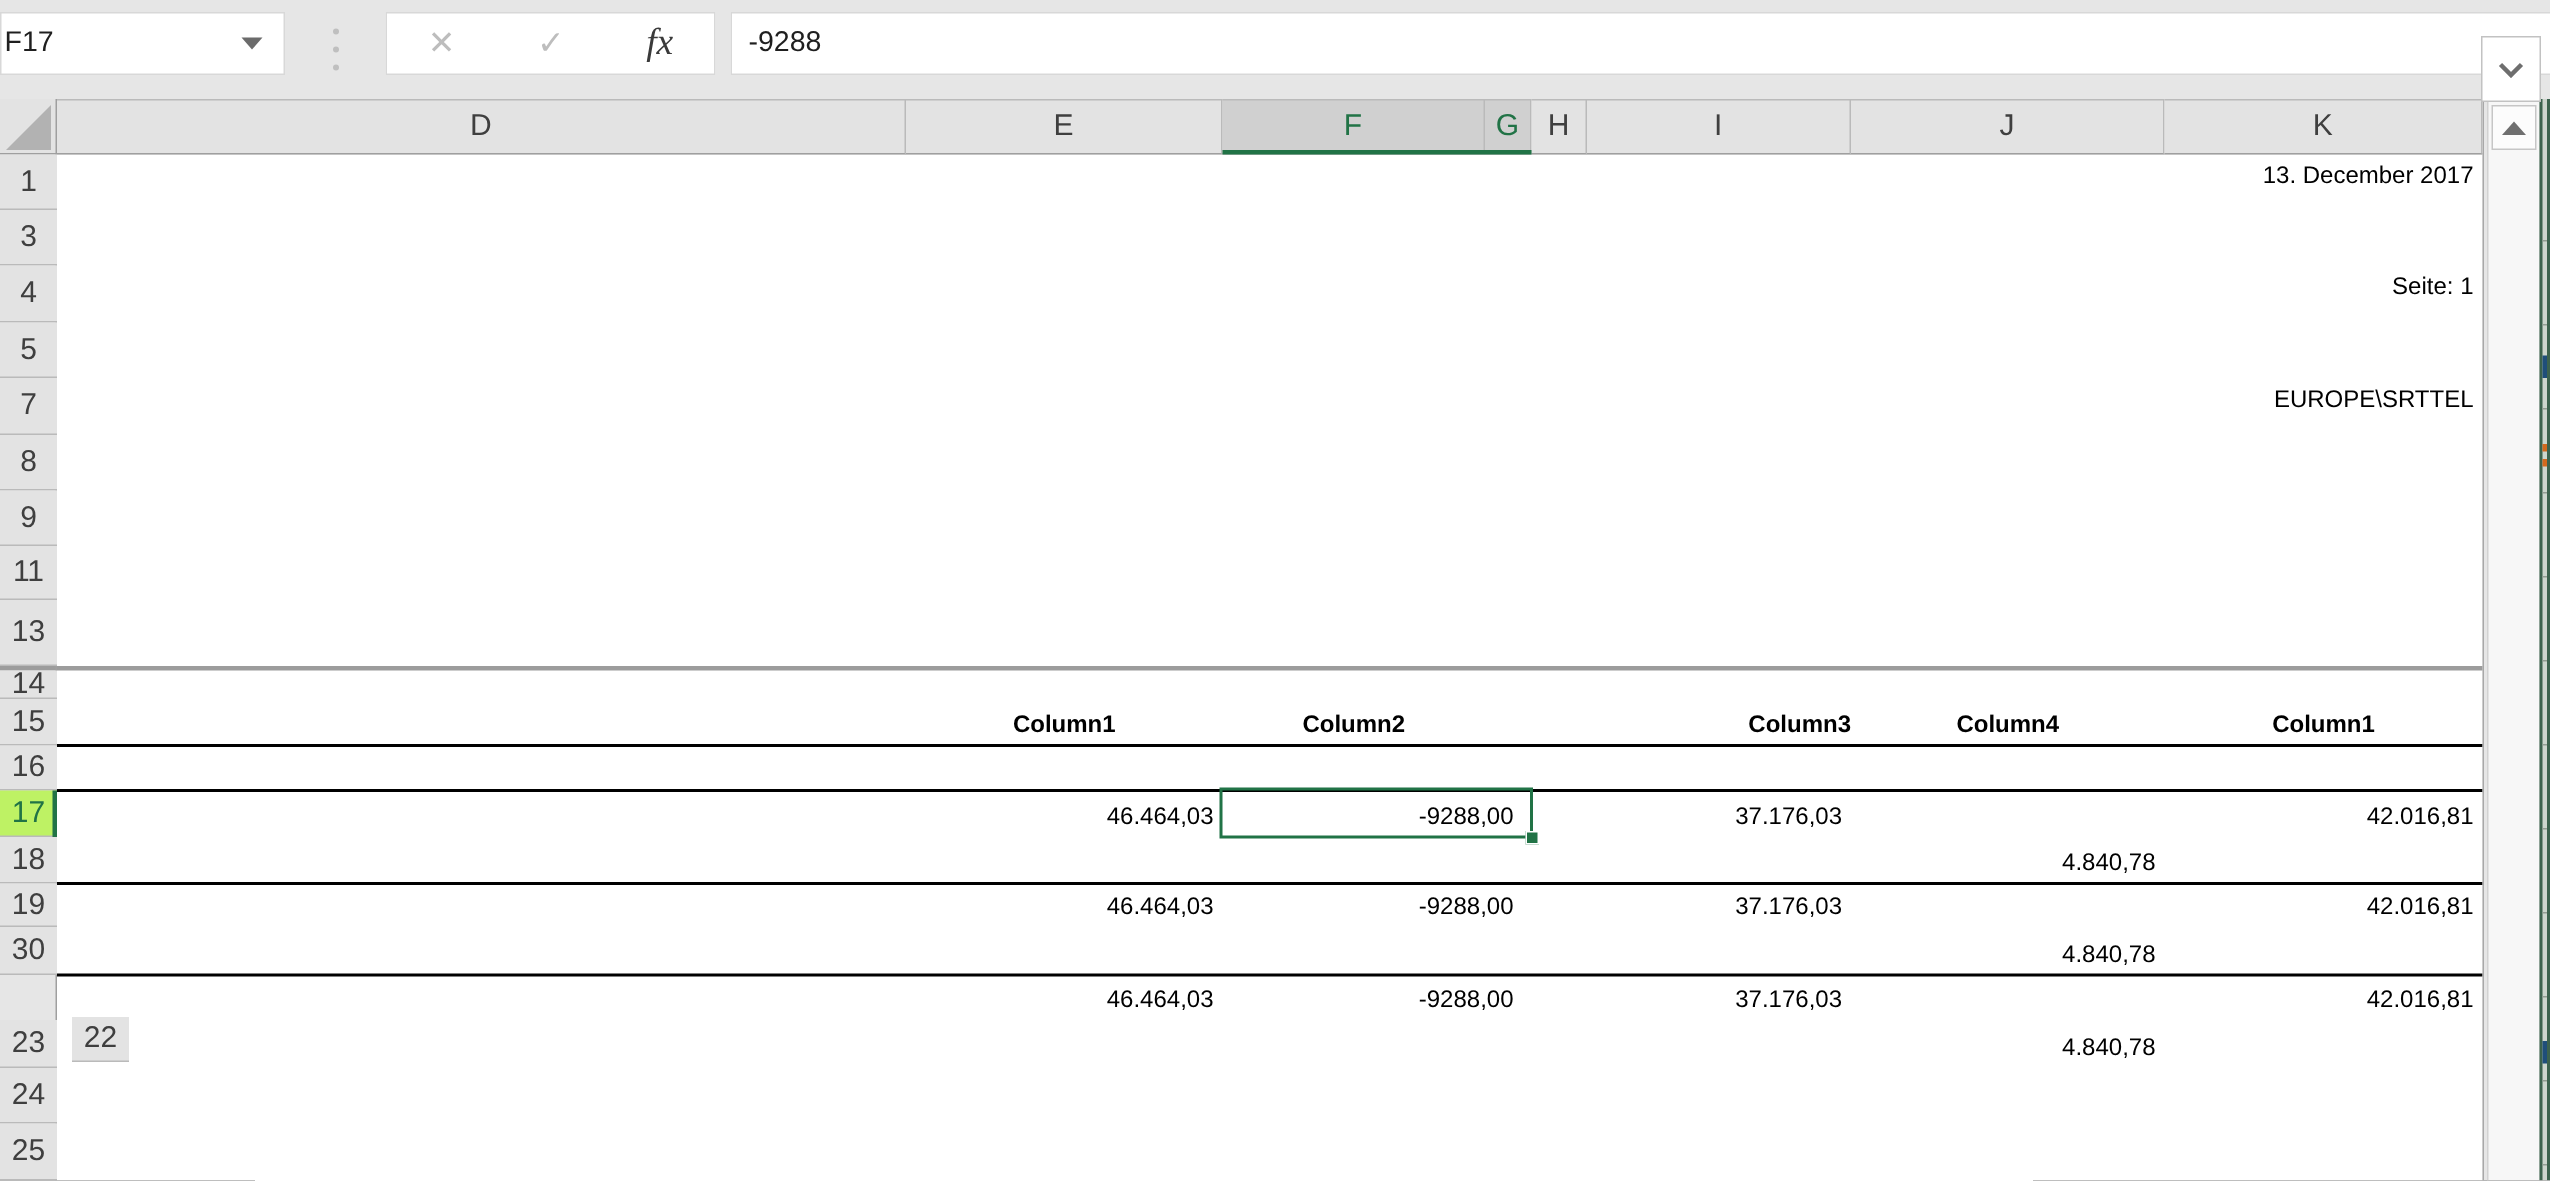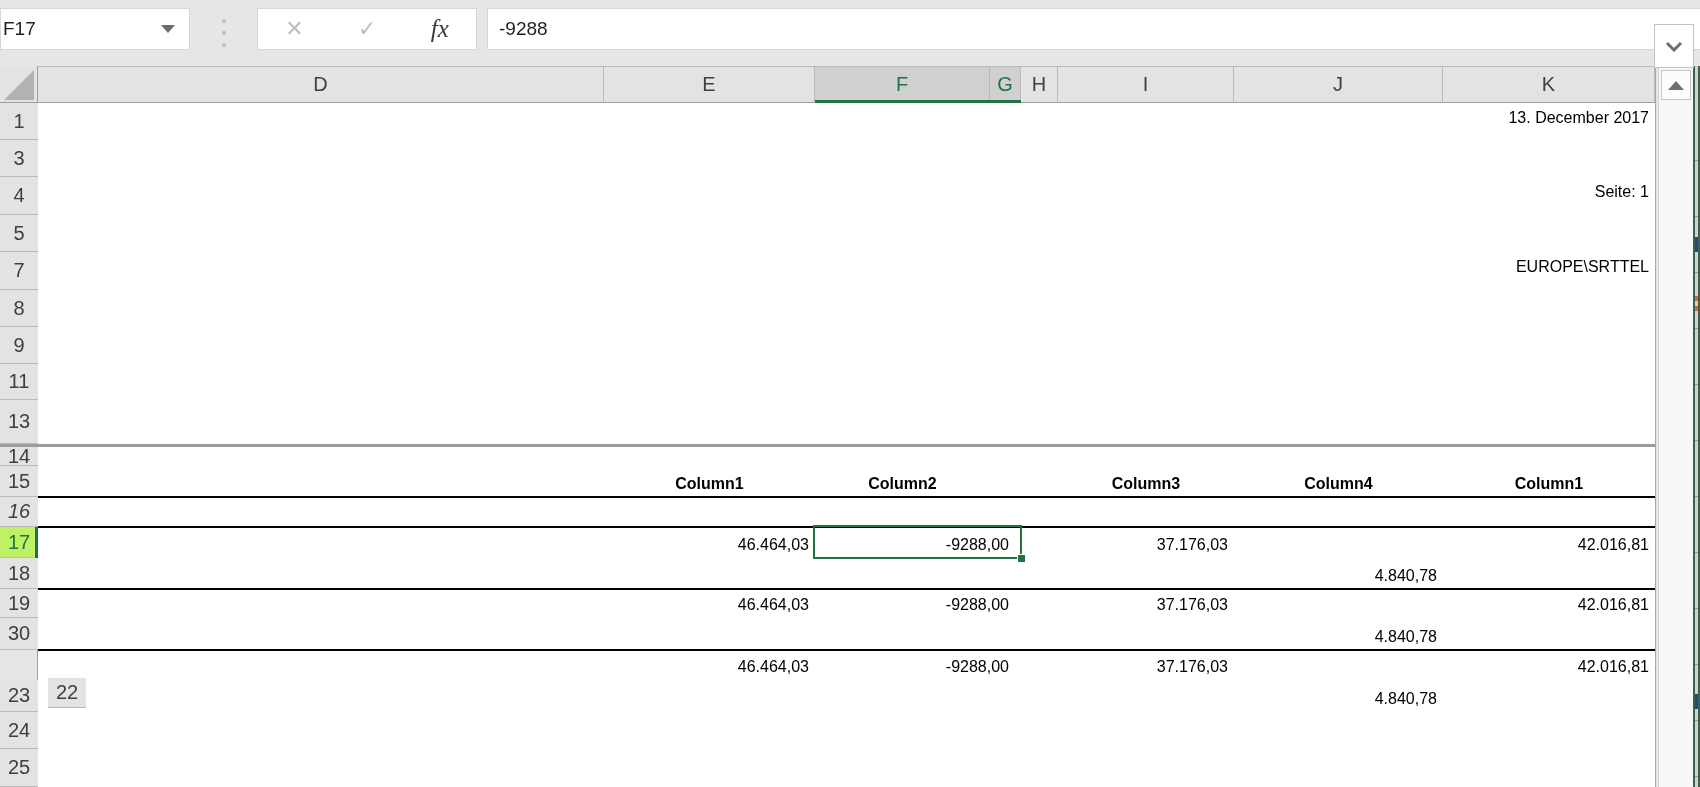--- a/index.html
+++ b/index.html
@@ -112,38 +112,38 @@
       <div class="abs rowhdr" style="top: 140px; height: 37px;">3</div>
       <div class="abs rowhdr" style="top: 177px; height: 38px;">4</div>
       <div class="abs rowhdr" style="top: 215px; height: 37px;">5</div>
       <div class="abs rowhdr" style="top: 252px; height: 38px;">7</div>
       <div class="abs rowhdr" style="top: 290px; height: 37px;">8</div>
       <div class="abs rowhdr" style="top: 327px; height: 37px;">9</div>
       <div class="abs rowhdr" style="top: 364px; height: 36px;">11</div>
       <div class="abs rowhdr" style="top: 400px; height: 44px; text-align: center;">13</div>
       <div class="abs rowhdr" style="top: 447px; height: 19px;">14</div>
       <div class="abs rowhdr" style="top: 466px; height: 31px;">15</div>
-      <div class="abs rowhdr" style="top: 497px; height: 30px; font-style: italic;">16</div>
+      <div class="abs rowhdr" style="top: 497px; height: 30px;">16</div>
       <div class="abs rowhdr sel" style="top: 527px; height: 31px; color: rgb(33, 115, 70);">17</div>
       <div class="abs hdr-accent" style="left: 35px; top: 527px; width: 3px; height: 31px; background: rgb(33, 115, 70);"></div>
       <div class="abs rowhdr" style="top: 558px; height: 31px;">18</div>
       <div class="abs rowhdr" style="top: 589px; height: 29px;">19</div>
       <div class="abs rowhdr" style="top: 618px; height: 32px;">30</div>
       <div class="abs rowhdr" style="top: 678px; height: 30px; margin-left: 48px;">22</div>
       <div class="abs rowhdr" style="top: 680px; height: 32px;">23</div>
       <div class="abs rowhdr" style="top: 712px; height: 37px;">24</div>
       <div class="abs rowhdr" style="top: 749px; height: 38px;">25</div>
       <div class="abs pbreak" style="left: 0px; top: 444px; width: 1655px; background: rgb(156, 156, 156);"></div>
       <div class="abs bline" style="left: 38px; top: 496px; width: 1617px; background: rgb(0, 0, 0);"></div>
       <div class="abs bline" style="left: 38px; top: 526px; width: 1617px; background: rgb(0, 0, 0);"></div>
       <div class="abs bline" style="left: 38px; top: 588px; width: 1617px; background: rgb(0, 0, 0);"></div>
       <div class="abs bline" style="left: 38px; top: 649px; width: 1617px; background: rgb(0, 0, 0);"></div>
       <div class="abs hdrbold" style="left: 604px; top: 473px; width: 211px;">Column1</div>
       <div class="abs hdrbold" style="left: 815px; top: 473px; width: 175px;">Column2</div>
-      <div class="abs hdrbold" style="left: 1058px; top: 473px; width: 176px;">Column3</div>
+      <div class="abs hdrbold" style="left: 1058px; top: 473px; width: 176px; text-align: right;">Column3</div>
       <div class="abs hdrbold" style="left: 1234px; top: 473px; width: 209px;">Column4</div>
       <div class="abs hdrbold" style="left: 1443px; top: 473px; width: 212px;">Column1</div>
       <div class="abs cellnum" style="left: 1445px; top: 107px; width: 204px;">13. December 2017</div>
       <div class="abs cellnum" style="left: 1445px; top: 181px; width: 204px;">Seite: 1</div>
       <div class="abs cellnum" style="left: 1445px; top: 256px; width: 204px;">EUROPE\SRTTEL</div>
       <div class="abs cellnum" style="left: 606px; top: 534px; width: 203px;">46.464,03</div>
       <div class="abs cellnum" style="left: 817px; top: 534px; width: 192px;">-9288,00</div>
       <div class="abs cellnum" style="left: 1060px; top: 534px; width: 168px;">37.176,03</div>
       <div class="abs cellnum" style="left: 1445px; top: 534px; width: 204px;">42.016,81</div>
       <div class="abs cellnum" style="left: 1236px; top: 565px; width: 201px;">4.840,78</div>

